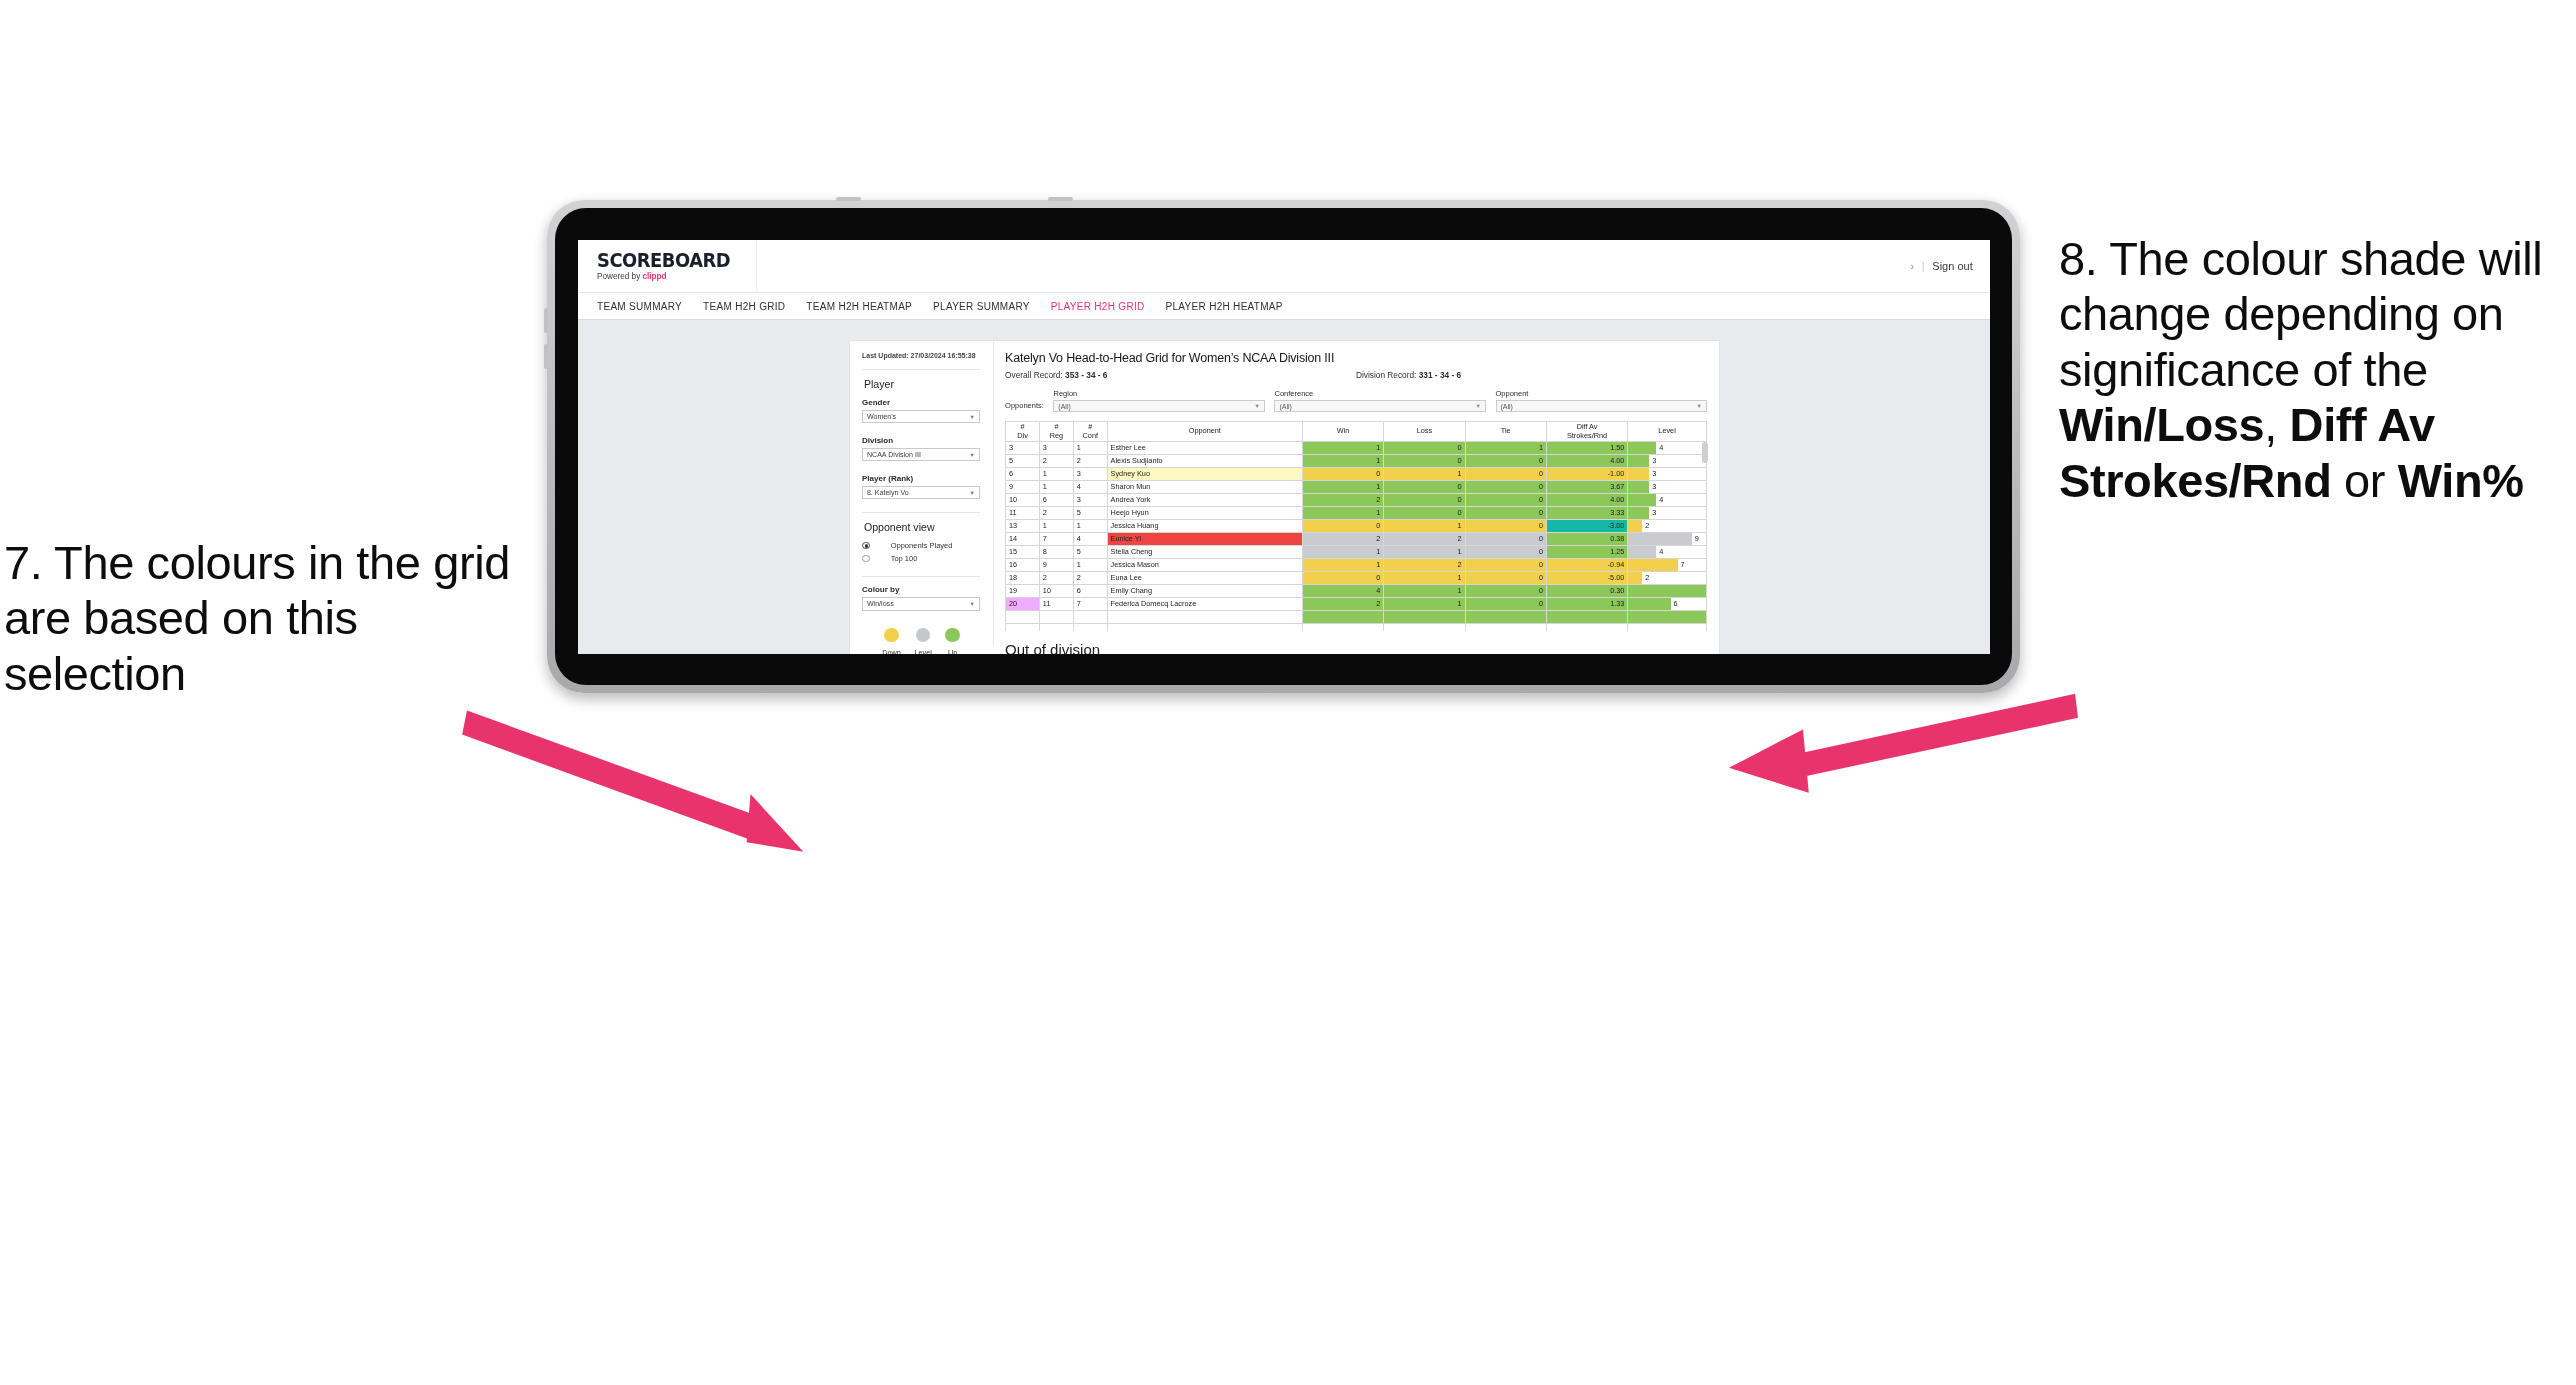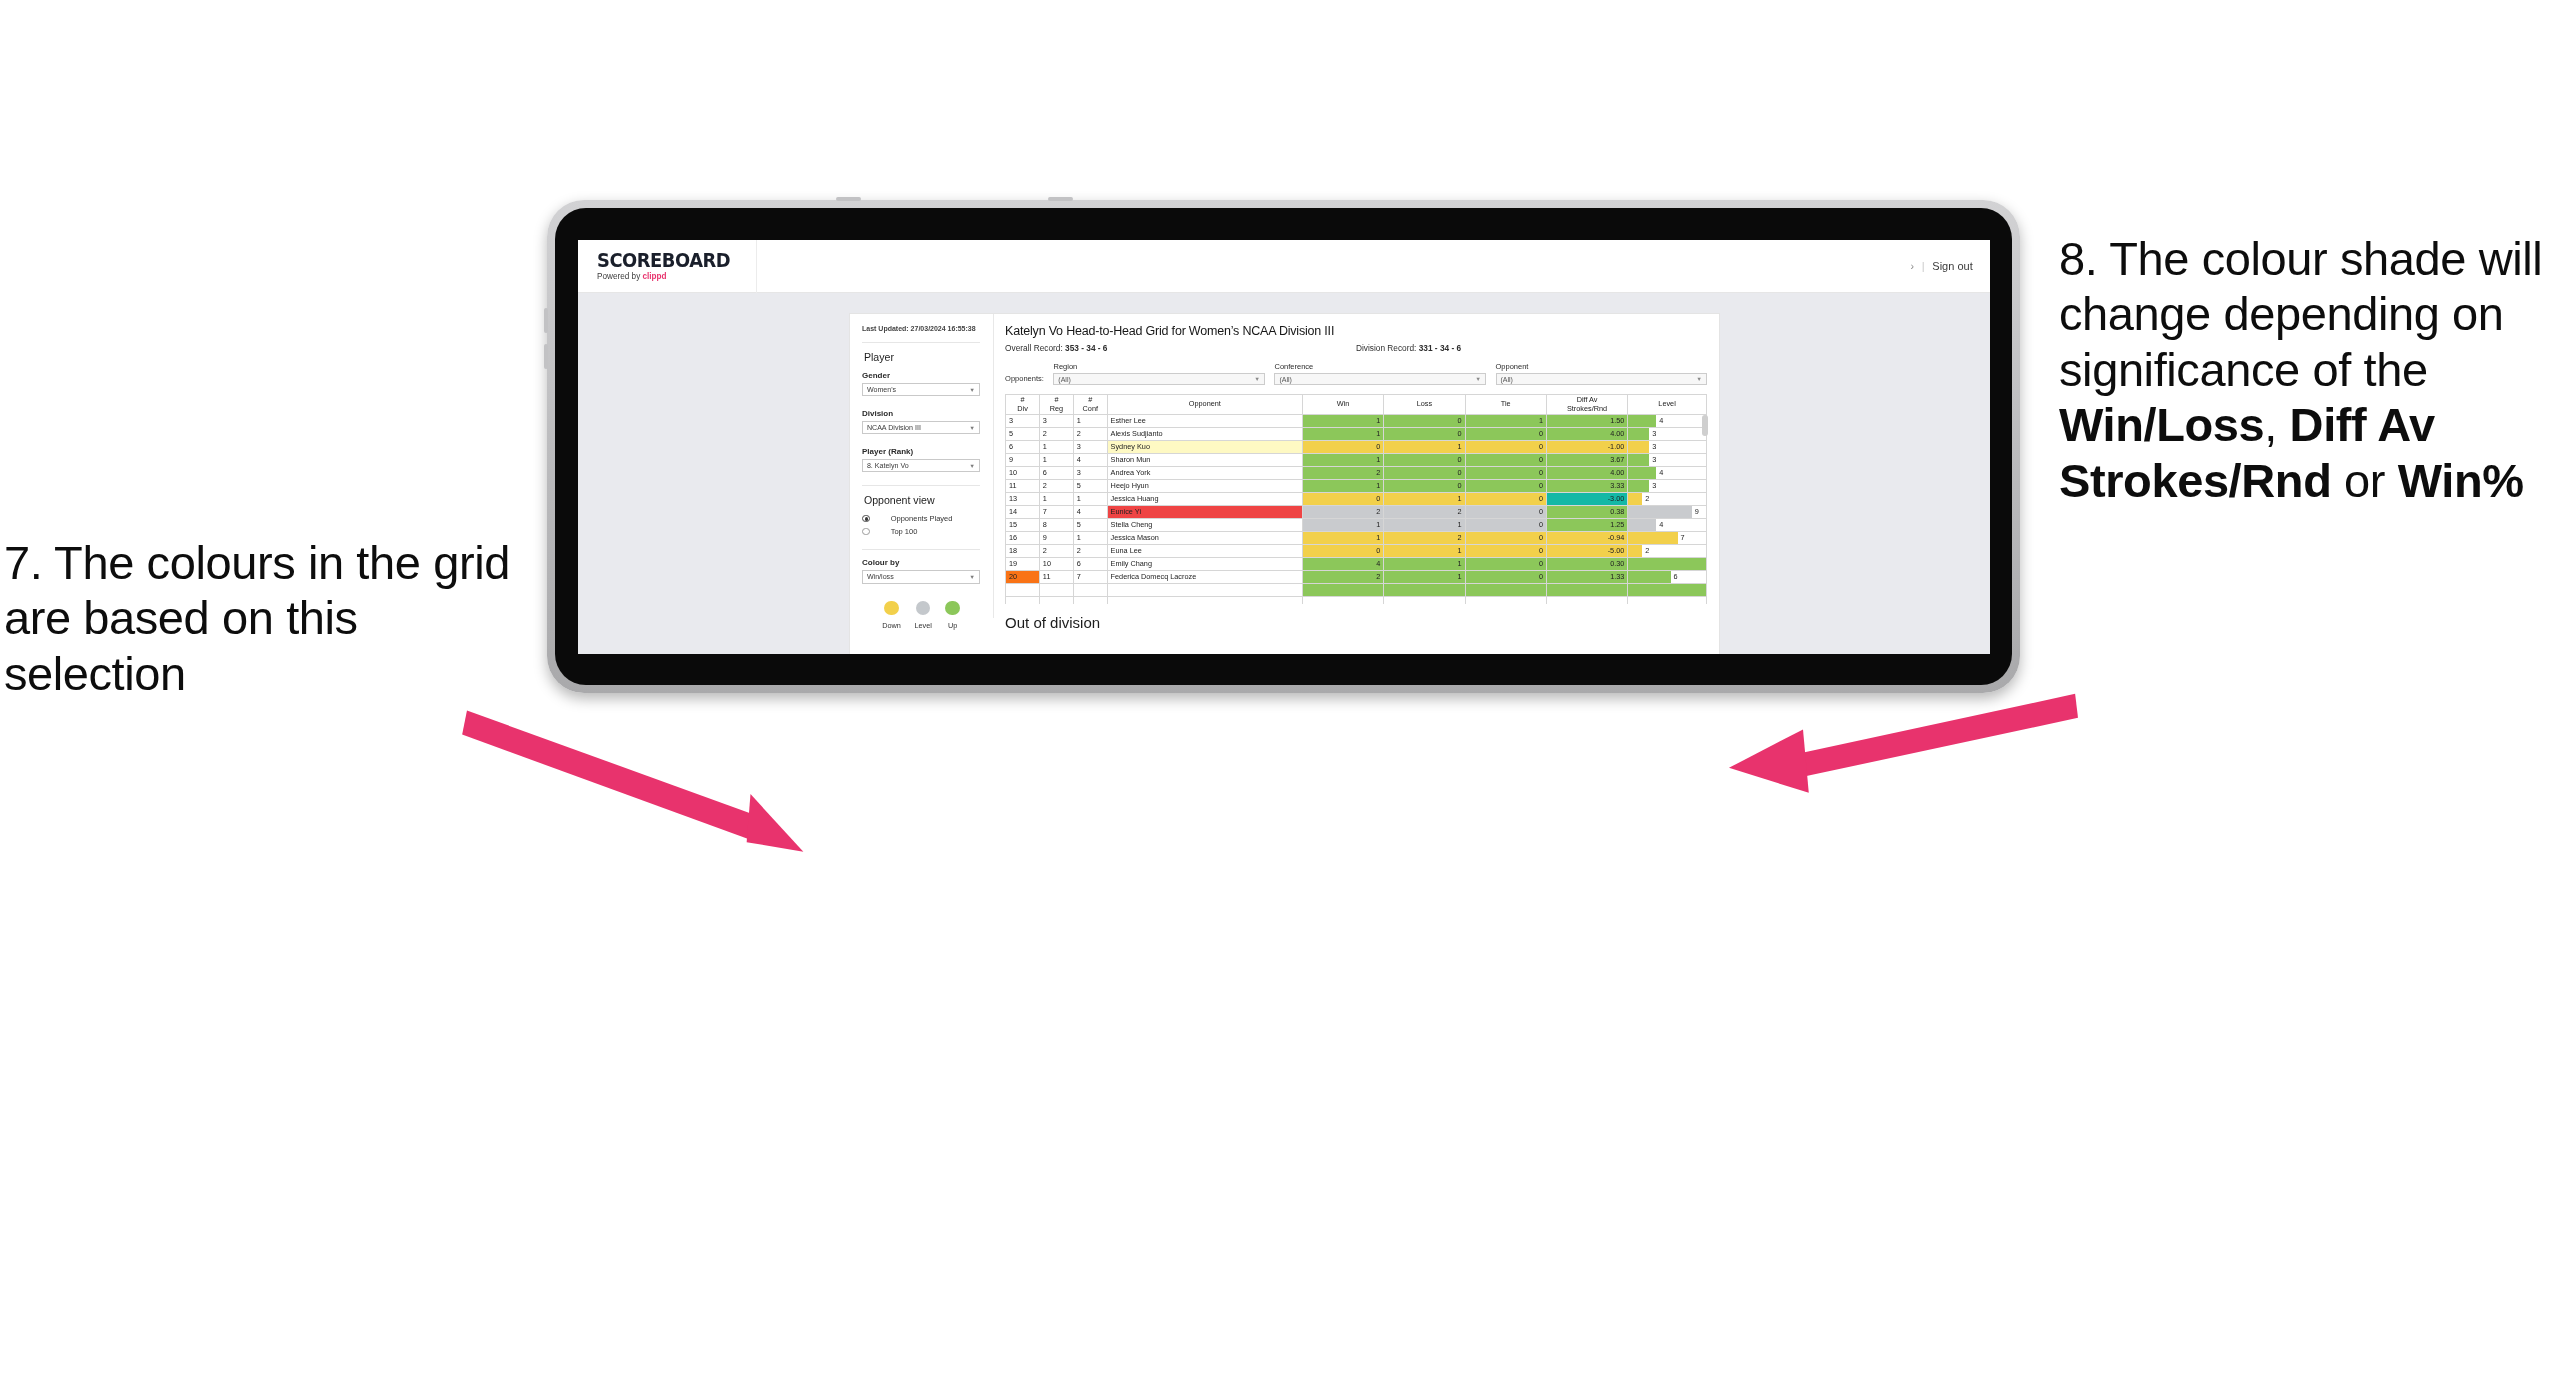--- a/index.html
+++ b/index.html
@@ -233,20 +233,28 @@
       <div id="logo-sub"><span>Powered by </span><span class="brand">clippd</span></div>
     </div>
     <div class="topnav-sep"></div>
     <div id="appbar-right">
       <span class="chev">›</span>
       <span class="pipe">|</span>
       <span>Sign out</span>
     </div>
   </div>
 
+  <div id="subnav">
+    <div class="sub-item">TEAM SUMMARY</div>
+    <div class="sub-item">TEAM H2H GRID</div>
+    <div class="sub-item">TEAM H2H HEATMAP</div>
+    <div class="sub-item">PLAYER SUMMARY</div>
+    <div class="sub-item active">PLAYER H2H GRID</div>
+    <div class="sub-item">PLAYER H2H HEATMAP</div>
+  </div>
 
   <div id="canvas">
     <div id="sheet">
       <div id="sheet-body">
 
         <div id="filters">
           <div id="last-updated">Last Updated: 27/03/2024 16:55:38</div>
           <div class="fdiv"></div>
           <div class="fgroup-title">Player</div>
 
@@ -533,21 +541,21 @@
                       <td class="n" style="background: rgb(140, 199, 90);">4</td>
                       <td class="n" style="background: rgb(140, 199, 90);">1</td>
                       <td class="n" style="background: rgb(140, 199, 90);">0</td>
                       <td class="n" style="background: rgb(140, 199, 90);">0.30</td>
                       <td class="rounds">
                         <div class="rbar" style="width: 100%; background: rgb(140, 199, 90);"></div>
                         <div class="rval" style="left: 100%;">11</div>
                       </td>
                     </tr>
                     <tr>
-                      <td style="background: #f97316;">20</td>
+                      <td style="background: #f0abfc;">20</td>
                       <td style="background: rgb(255, 255, 255);">11</td>
                       <td style="background: rgb(255, 255, 255);">7</td>
                       <td class="l" style="background: rgb(255, 255, 255);">Federica Domecq Lacroze</td>
                       <td class="n" style="background: rgb(140, 199, 90);">2</td>
                       <td class="n" style="background: rgb(140, 199, 90);">1</td>
                       <td class="n" style="background: rgb(140, 199, 90);">0</td>
                       <td class="n" style="background: rgb(140, 199, 90);">1.33</td>
                       <td class="rounds">
                         <div class="rbar" style="width: 54.5455%; background: rgb(140, 199, 90);"></div>
                         <div class="rval" style="left: 54.5455%;">6</div>

